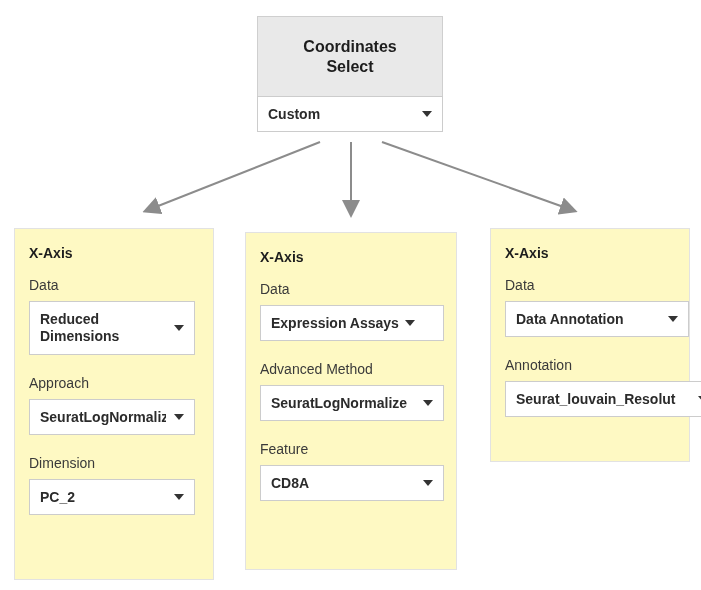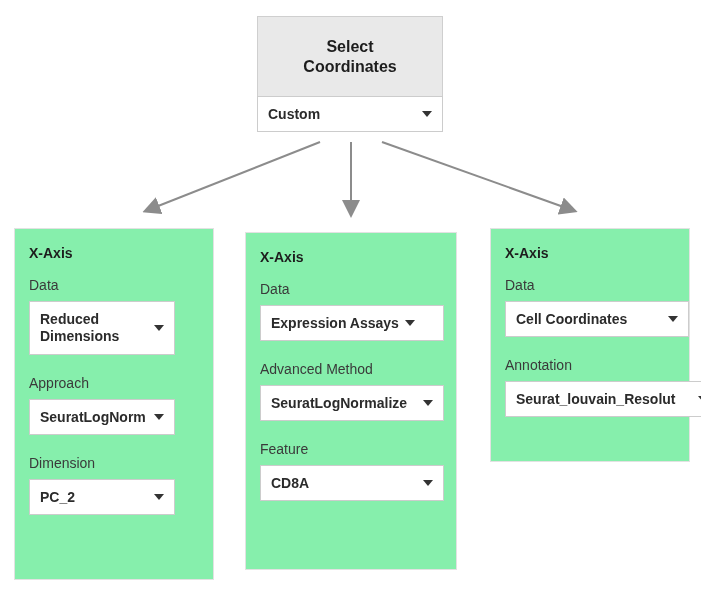--- a/index.html
+++ b/index.html
@@ -101,21 +101,21 @@
     flex: 0 0 auto;
   }
   .select.clipped .val {
     white-space: nowrap;
   }
 
   
   .panel {
     position: absolute;
     box-sizing: border-box;
-    background: #86efac;
+    background: #fef9c3;
     border: 1px solid #e2e2e2;
     padding: 14px 14px 18px 14px;
   }
   .panel-title {
     font-weight: bold;
     font-size: 14px;
     color: #1d1d1d;
     margin: 2px 0 16px 0;
   }
   .field-label {
@@ -125,21 +125,21 @@
   }
   .field {
     margin-bottom: 20px;
   }
   .field:last-child { margin-bottom: 4px; }
 
   #panel-left  { left: 14px;  top: 228px; width: 200px; height: 352px; }
   #panel-mid   { left: 245px; top: 232px; width: 212px; height: 338px; }
   #panel-right { left: 490px; top: 228px; width: 200px; height: 234px; }
 
-  #panel-left .select   { width: 146px; }
+  #panel-left .select   { width: 166px; }
   #panel-mid .select    { width: 184px; }
   #panel-right .select  { width: 184px; }
   #panel-right .select.wide { width: 214px; }
 </style>
 </head>
 <body>
 
 <div class="stage">
 
   <svg class="arrows" viewBox="0 0 701 590">
@@ -149,22 +149,22 @@
       </marker>
     </defs>
     <line x1="320" y1="142" x2="148" y2="210" stroke="#8c8c8c" stroke-width="2" marker-end="url(#ah)"></line>
     <line x1="351" y1="142" x2="351" y2="212" stroke="#8c8c8c" stroke-width="2" marker-end="url(#ah)"></line>
     <line x1="382" y1="142" x2="572" y2="210" stroke="#8c8c8c" stroke-width="2" marker-end="url(#ah)"></line>
   </svg>
 
   <div class="top-node">
     <div class="top-header">
       <div>
+        <span>Coordinates</span>
         <span>Select</span>
-        <span>Coordinates</span>
       </div>
     </div>
     <div class="select">
       <span class="val">Custom</span>
       <span class="caret"></span>
     </div>
   </div>
 
   <div class="panel" id="panel-left">
     <div class="panel-title">X-Axis</div>
@@ -221,21 +221,21 @@
       </div>
     </div>
   </div>
 
   <div class="panel" id="panel-right">
     <div class="panel-title">X-Axis</div>
 
     <div class="field">
       <div class="field-label">Data</div>
       <div class="select">
-        <span class="val">Cell Coordinates</span>
+        <span class="val">Data Annotation</span>
         <span class="caret"></span>
       </div>
     </div>
 
     <div class="field">
       <div class="field-label">Annotation</div>
       <div class="select clipped wide">
         <span class="val">Seurat_louvain_Resolut</span>
         <span class="caret"></span>
       </div>

